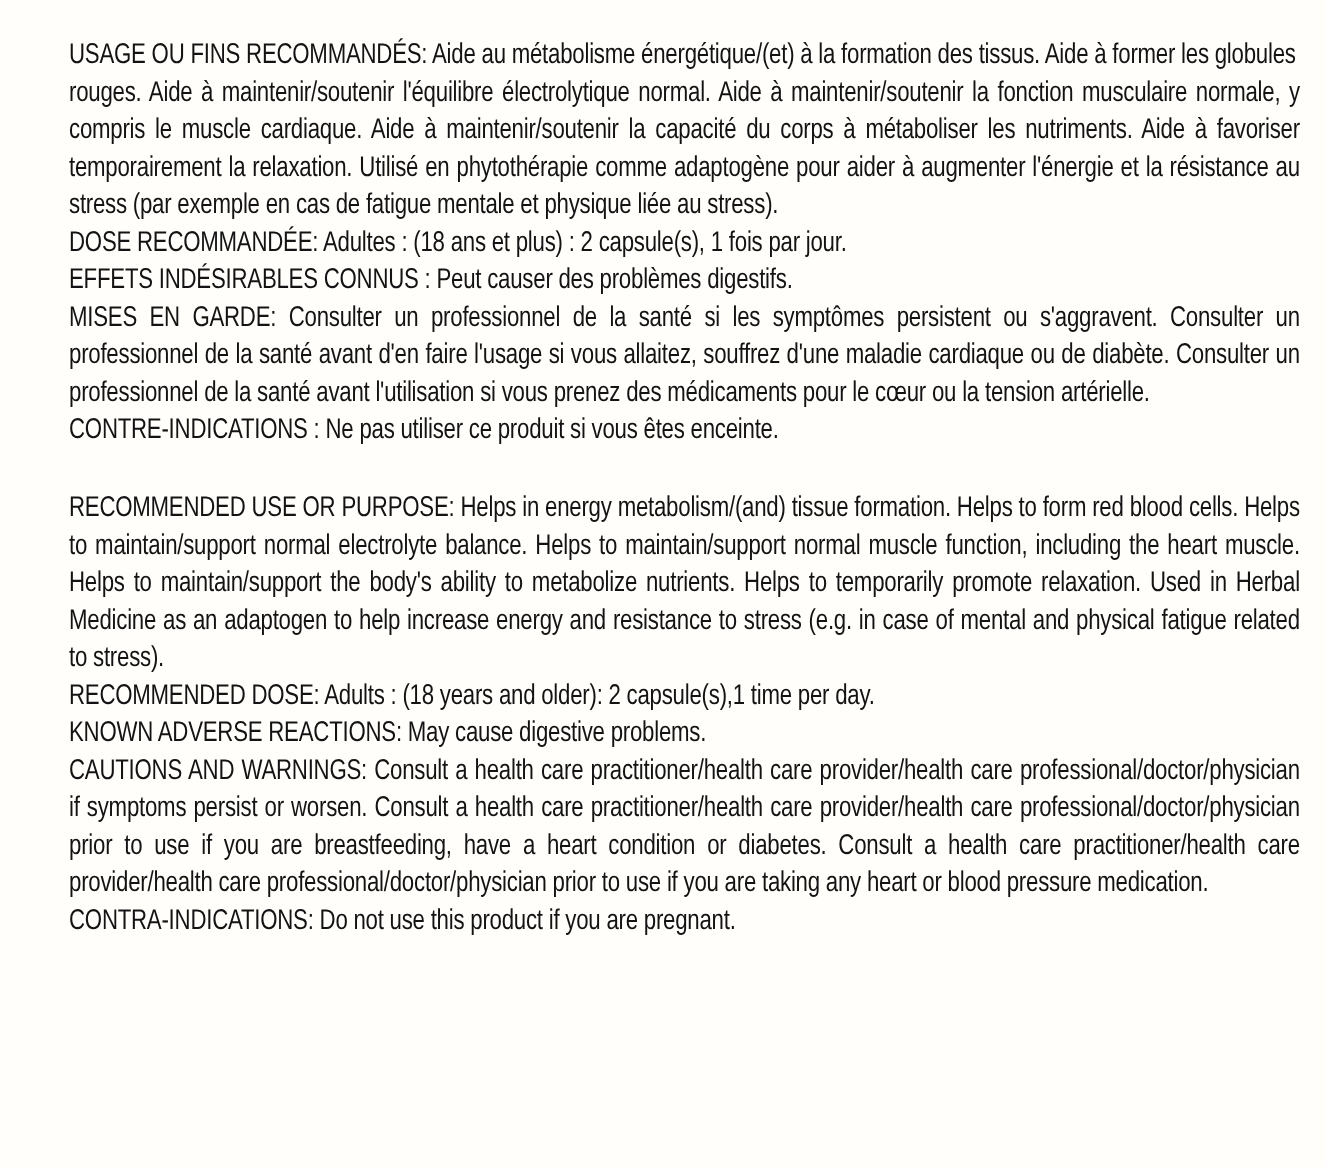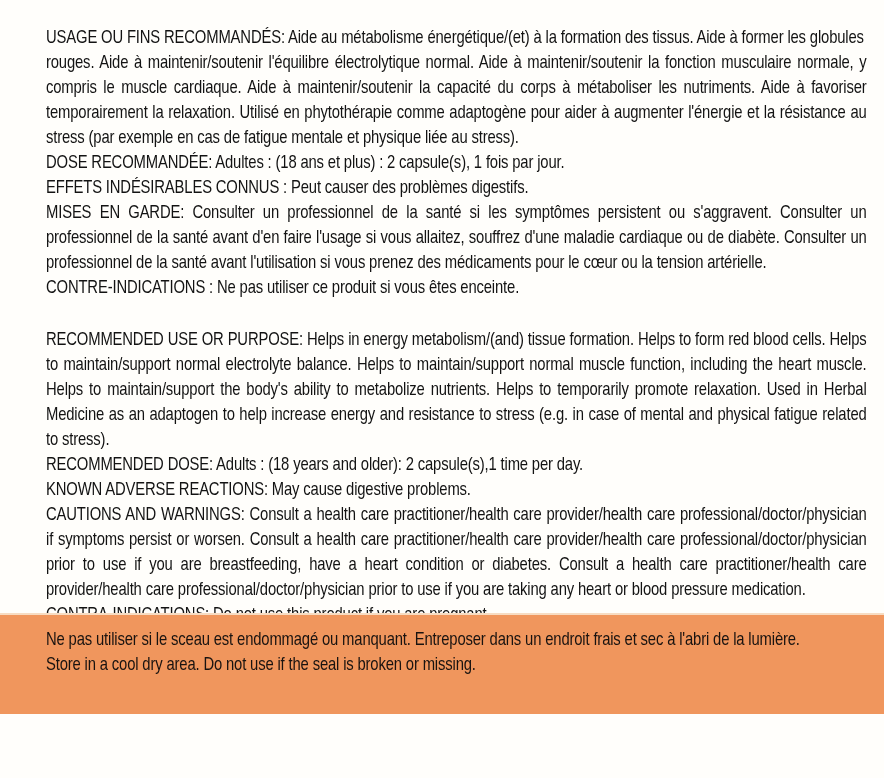--- a/index.html
+++ b/index.html
@@ -78,20 +78,14 @@
     <div class="en-section">
       <p class="para"><span class="heading">RECOMMENDED USE OR PURPOSE:</span><span> Helps in energy metabolism/(and) tissue formation. Helps to form red blood cells. Helps to maintain/support normal electrolyte balance. Helps to maintain/support normal muscle function, including the heart muscle. Helps to maintain/support the body's ability to metabolize nutrients. Helps to temporarily promote relaxation. Used in Herbal Medicine as an adaptogen to help increase energy and resistance to stress (e.g. in case of mental and physical fatigue related to stress).</span></p>
       <p class="para"><span class="heading">RECOMMENDED DOSE:</span><span> Adults : (18 years and older): 2 capsule(s),1 time per day.</span></p>
       <p class="para"><span class="heading">KNOWN ADVERSE REACTIONS:</span><span> May cause digestive problems.</span></p>
       <p class="para"><span class="heading">CAUTIONS AND WARNINGS:</span><span> Consult a health care practitioner/health care provider/health care professional/doctor/physician if symptoms persist or worsen. Consult a health care practitioner/health care provider/health care professional/doctor/physician prior to use if you are breastfeeding, have a heart condition or diabetes. Consult a health care practitioner/health care provider/health care professional/doctor/physician prior to use if you are taking any heart or blood pressure medication.</span></p>
       <p class="para"><span class="heading">CONTRA-INDICATIONS:</span><span>  Do not use this product if you are pregnant.</span></p>
     </div>
 
   </div>
 
-  <div class="storage-band">
-    <div class="band-text condensed">
-      <p class="para">Ne pas utiliser si le sceau est endommagé ou manquant. Entreposer dans un endroit frais et sec à l'abri de la lumière.</p>
-      <p class="para">Store in a cool dry area. Do not use if the seal is broken or missing.</p>
-    </div>
-  </div>
 
 </div>
 
 </body></html>

